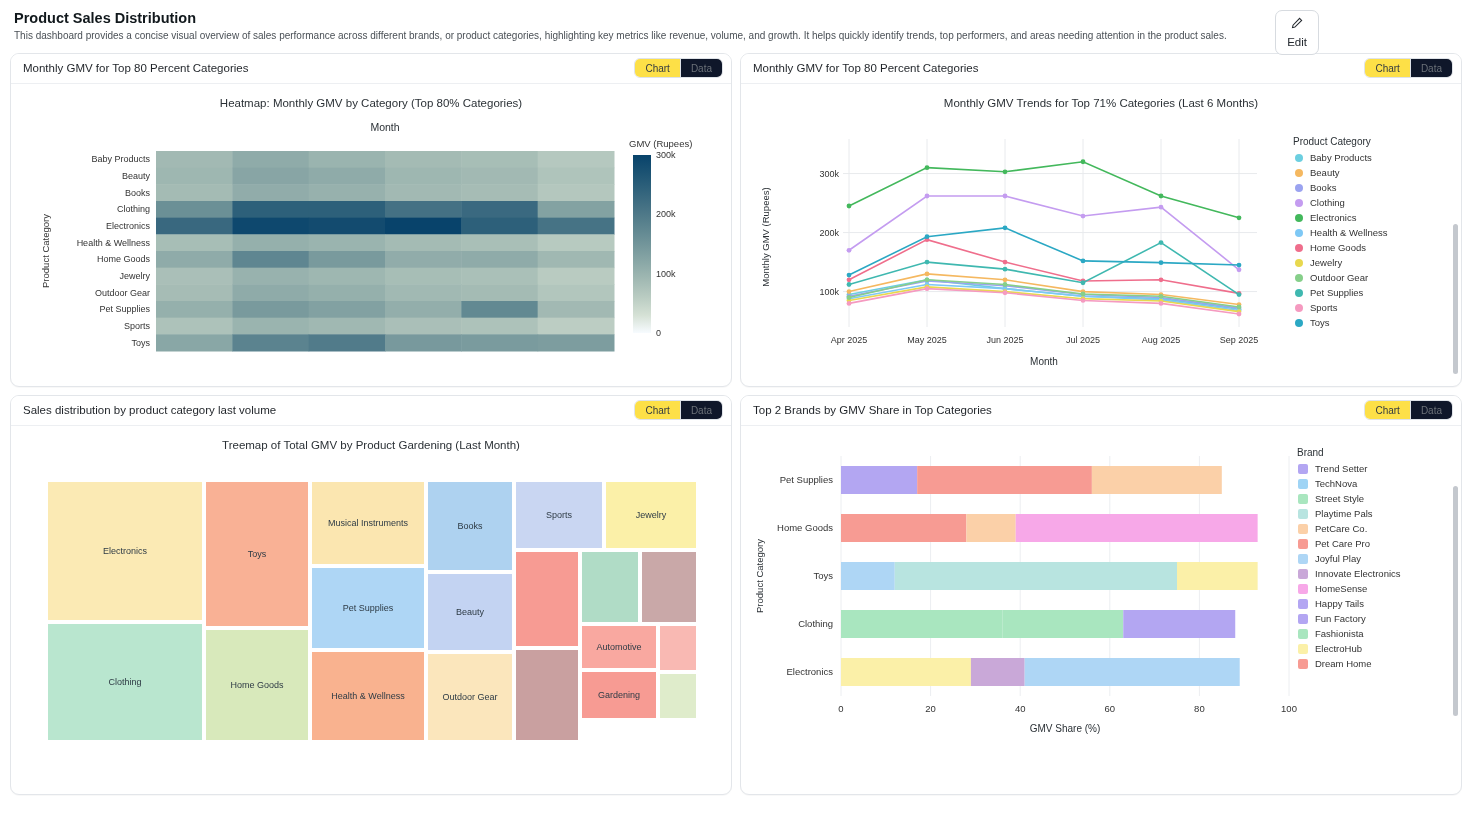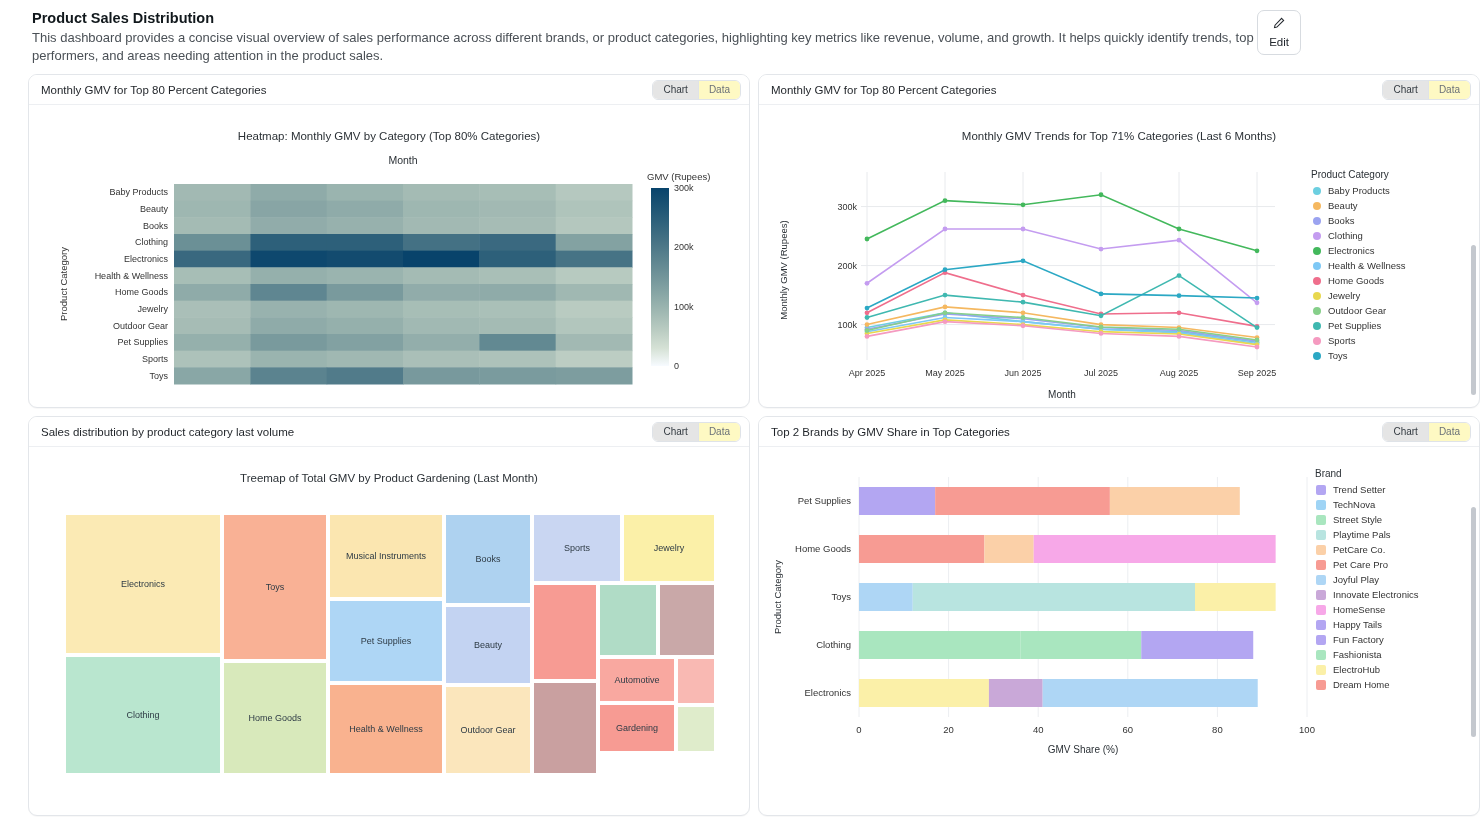--- a/index.html
+++ b/index.html
@@ -4,25 +4,25 @@
 <style>
   * { box-sizing: border-box; }
   html, body {
     margin: 0; padding: 0;
     width: 1480px; height: 818px;
     background: #ffffff;
     font-family: "Liberation Sans", sans-serif;
     color: #1f2328;
     overflow: hidden;
   }
-  .page { width: 1333px; height: 818px; position: relative; padding: 8px 28px; }
+  .page { width: 1333px; height: 818px; position: relative; padding: 8px 10px; }
 
   .page-header { position: relative; padding: 2px 0 6px 4px; }
   .page-title { font-size: 14.5px; font-weight: bold; color: #11181c; margin: 0 0 3px 0; }
-  .page-desc { font-size: 13px; color: #4a5056; line-height: 1.35; max-width: 1280px; }
+  .page-desc { font-size: 10px; color: #4a5056; line-height: 1.35; max-width: 1280px; }
   .edit-btn {
     position: absolute; top: 2px; right: 4px;
     display: flex; align-items: center; gap: 5px;
     border: 1px solid #d7dbe0; border-radius: 7px;
     background: #fff; padding: 6px 11px;
     font-size: 11.5px; color: #24292f; cursor: pointer; flex-direction: column;
   }
   .edit-btn svg { width: 12px; height: 12px; }
 
   .grid {
@@ -47,29 +47,29 @@
     border-bottom: 1px solid #edeff2;
     background: #fff;
   }
   .card-title { font-size: 11.5px; color: #1f2328; font-weight: 400; }
   .seg {
     display: flex; border: 1px solid #dfe3e8; border-radius: 6px; overflow: hidden;
     height: 20px;
   }
   .seg div {
     font-size: 10px; padding: 0 10px; display: flex; align-items: center;
-    cursor: pointer; color: #333a41; background: #fef9c3;
-  }
-  .seg div.active { background: #e5e5e5; font-weight: 400; }
+    cursor: pointer; color: #333a41; background: #0f172a;
+  }
+  .seg div.active { background: #fde047; font-weight: 400; }
   .seg div + div { border-left: 1px solid #dfe3e8; color: #6b7178; }
   .card-body { flex: 1; position: relative; overflow: hidden; }
 
   .chart-title {
     text-align: center; font-size: 11.5px; color: #2b3136;
-    margin-top: 25px;
+    margin-top: 13px;
   }
   svg text { font-family: "Liberation Sans", sans-serif; }
 
   .scrollbar-v {
     position: absolute; right: 3px; top: 38px; width: 5px; border-radius: 3px;
     background: #c4c8ce;
   }
 </style>
 </head>
 <body>

